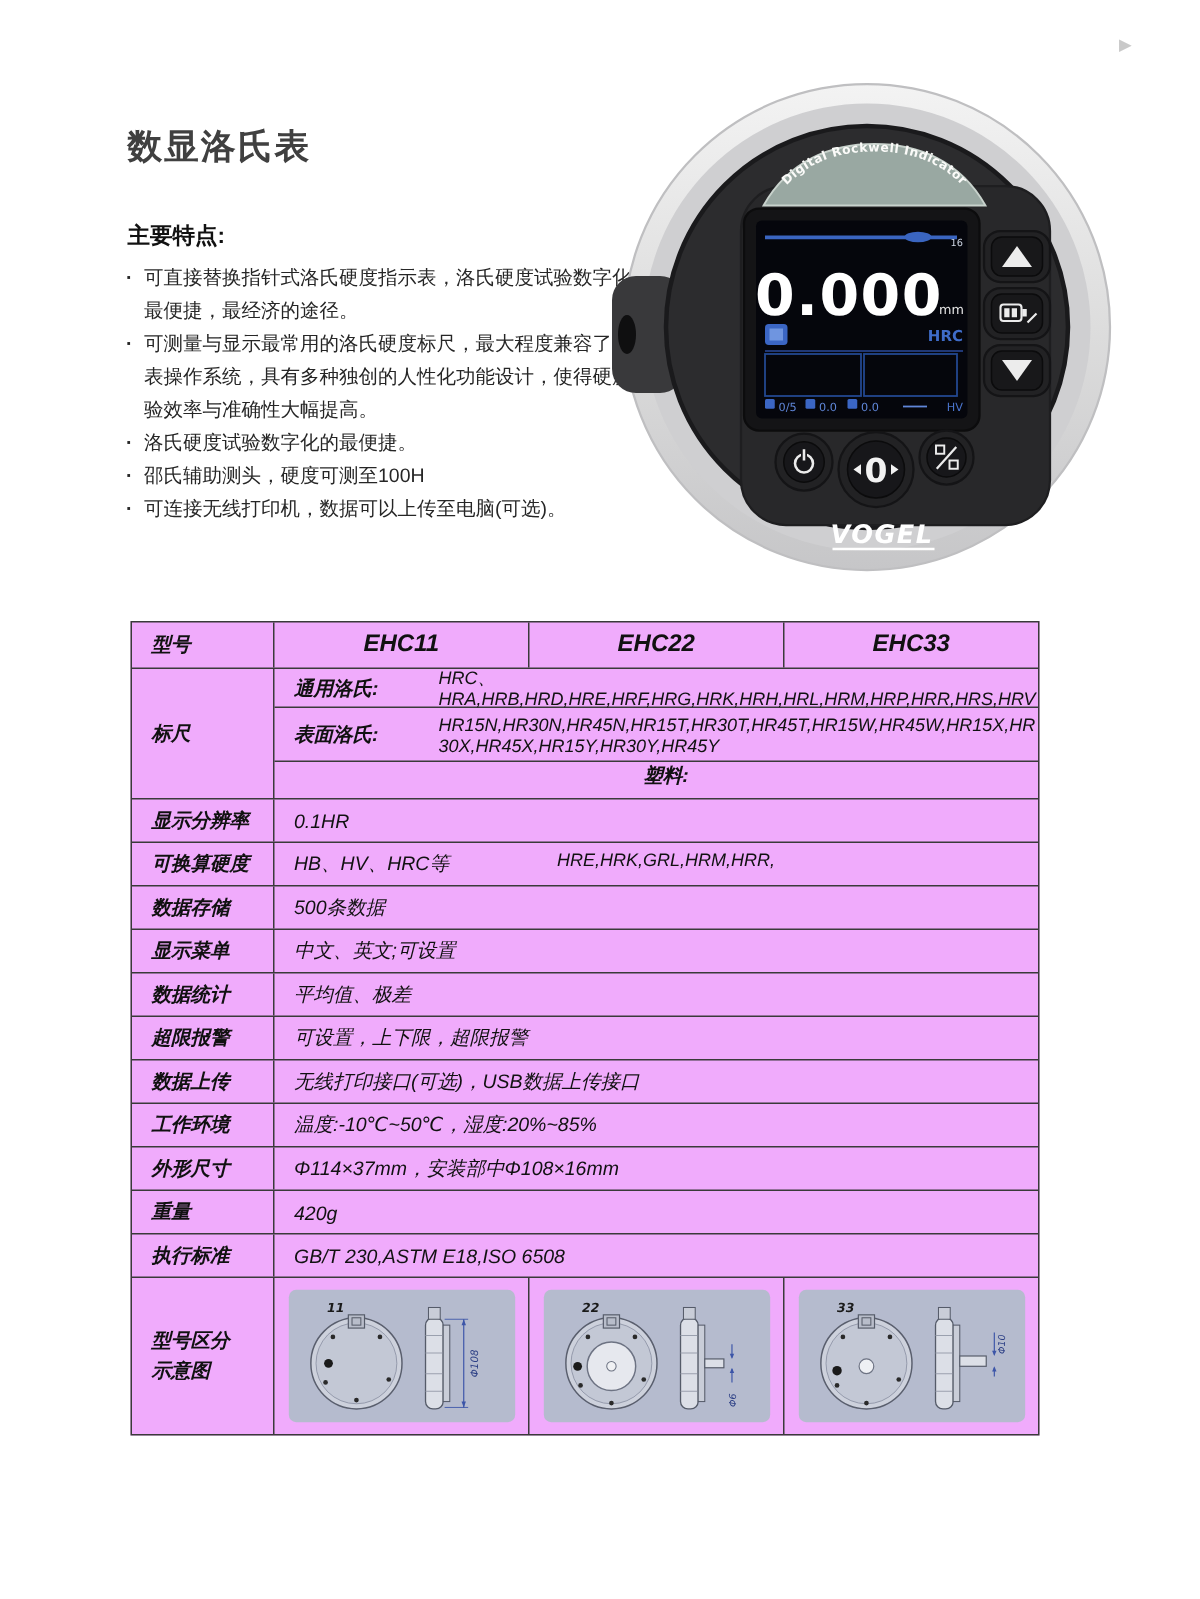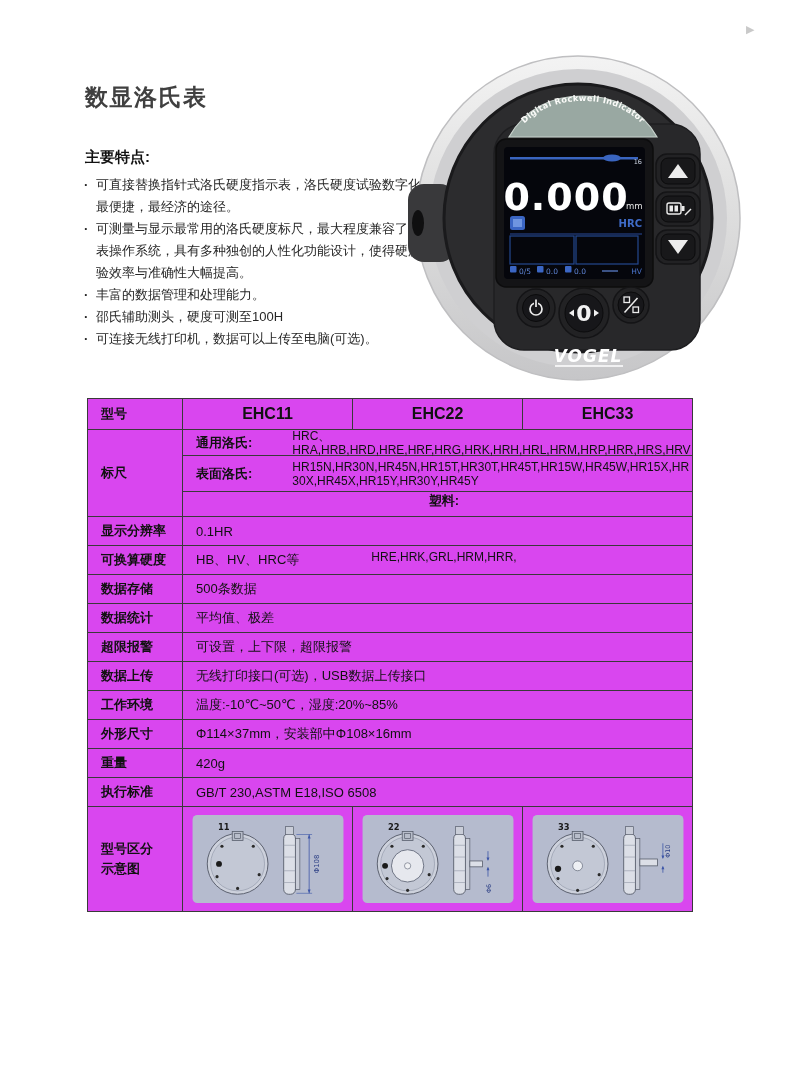--- a/index.html
+++ b/index.html
@@ -13,22 +13,22 @@
   .features{position:absolute;left:84px;top:174px;width:354px;margin:0;padding:0;list-style:none;
             font-size:13px;line-height:22px;color:#262626;}
   .features li{position:relative;padding-left:12px;margin:0;}
   .features li::before{content:"·";position:absolute;left:0;top:0;font-weight:bold;color:#262626;}
 
   .device{position:absolute;left:406px;top:40px;}
   .device svg{display:block;}
   svg text{font-family:"DejaVu Sans","Liberation Sans",sans-serif;}
 
   
-  .spec-table{position:absolute;left:87px;top:398px;width:604px;border:1px solid #3a3a3a;
-              font-size:13px;color:#111;background:#d946ef;}
+  .spec-table{position:absolute;left:87px;top:414px;width:604px;border:1px solid #3a3a3a;
+              font-size:13px;color:#111;background:#f0abfc;font-style:italic;}
   .t-row{display:flex;border-bottom:1px solid #3a3a3a;align-items:stretch;}
   .t-row:last-child{border-bottom:none;}
   .lab{flex:0 0 95px;width:95px;border-right:1px solid #3a3a3a;display:flex;align-items:center;
        padding-left:13px;font-weight:bold;box-sizing:border-box;}
   .val{flex:1;display:flex;align-items:center;padding-left:13px;box-sizing:border-box;}
   .hrow{height:30px;}
   .model{flex:1;border-right:1px solid #3a3a3a;display:flex;align-items:center;justify-content:center;
          font-weight:bold;font-size:16px;}
   .model.last{border-right:none;}
   .subs{flex:1;display:flex;flex-direction:column;}
@@ -49,21 +49,21 @@
 <div class="page">
 
   <div class="corner-arrow">▶</div>
 
   <div class="title">数显洛氏表</div>
 
   <div class="feat-heading">主要特点:</div>
   <ul class="features">
     <li>可直接替换指针式洛氏硬度指示表，洛氏硬度试验数字化的最便捷，最经济的途径。</li>
     <li>可测量与显示最常用的洛氏硬度标尺，最大程度兼容了指针表操作系统，具有多种独创的人性化功能设计，使得硬度试验效率与准确性大幅提高。</li>
-    <li>丰富的数据管理和处理能力。</li>
+    <li>洛氏硬度试验数字化的最便捷。</li>
     <li>邵氏辅助测头，硬度可测至100H</li>
     <li>可连接无线打印机，数据可以上传至电脑(可选)。</li>
   </ul>
 
   <div class="device">
     <svg width="340" height="350" viewBox="0 0 340 350">
       <defs>
         <linearGradient id="silverg" x1="0" y1="0" x2="0" y2="1">
           <stop offset="0" stop-color="#f3f3f3"></stop>
             <stop offset="0.5" stop-color="#dddddd"></stop>
@@ -204,20 +204,24 @@
       <div class="lab">显示分辨率</div>
       <div class="val">0.1HR</div>
     </div>
     <div class="t-row srow">
       <div class="lab">可换算硬度</div>
       <div class="val">HB、HV、HRC等</div>
     </div>
     <div class="t-row srow">
       <div class="lab">数据存储</div>
       <div class="val">500条数据</div>
+    </div>
+    <div class="t-row srow">
+      <div class="lab">显示菜单</div>
+      <div class="val">中文、英文;可设置</div>
     </div>
     <div class="t-row srow">
       <div class="lab">数据统计</div>
       <div class="val">平均值、极差</div>
     </div>
     <div class="t-row srow">
       <div class="lab">超限报警</div>
       <div class="val">可设置，上下限，超限报警</div>
     </div>
     <div class="t-row srow">

